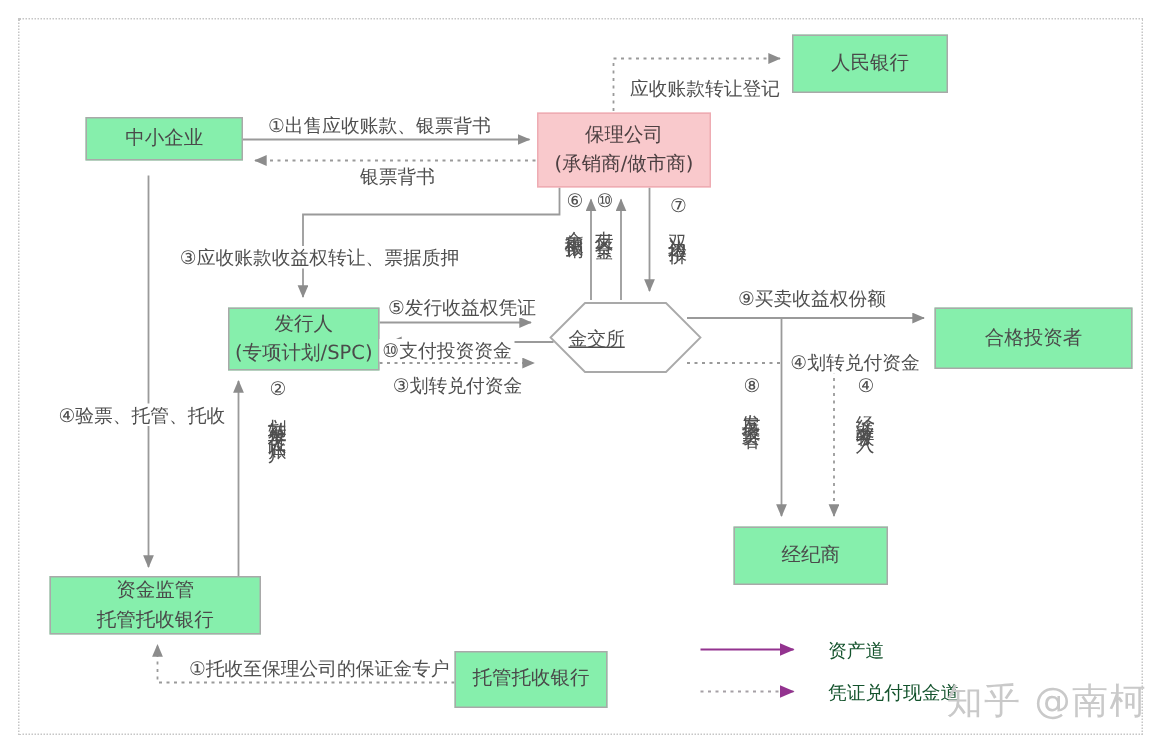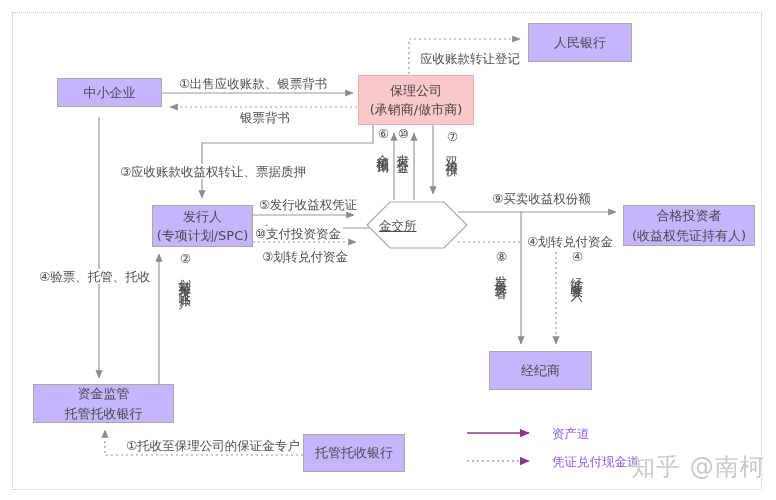--- a/index.html
+++ b/index.html
@@ -6,36 +6,36 @@
   #canvas {
     position:relative; width:776px; height:500px; background:#ffffff;
     font-family:"DejaVu Sans","Liberation Sans",sans-serif; overflow:hidden;
   }
   .frame {
     position:absolute; left:12px; top:12px; width:748px; height:476px;
     border:1px dotted #c6c6c6;
   }
   svg.wires { position:absolute; left:0; top:0; }
   .node {
-    position:absolute; background:#c4b5fd; border:1px solid #a9a9a9;
+    position:absolute; background:#86efac; border:1px solid #a9a9a9;
     display:flex; flex-direction:column; align-items:center; justify-content:center;
     font-size:13px; color:#4a4a4a; text-align:center; line-height:1.5;
     box-sizing:border-box; white-space:nowrap;
   }
   .node-pink { background:#f9c9cc; border-color:#eeacb3; color:#4d4042; }
   .elabel {
     position:absolute; font-size:12.5px; color:#4f4f4f; text-align:center;
     background:#ffffff; line-height:1.2; white-space:nowrap;
   }
   .vlabel {
     position:absolute; writing-mode:vertical-rl; text-orientation:upright;
     font-size:12.5px; color:#4f4f4f; letter-spacing:2.5px; line-height:1.1;
     white-space:nowrap;
   }
-  .legend-label { position:absolute; font-size:12.5px; color:#8b5cf6; white-space:nowrap;text-align:center; }
+  .legend-label { position:absolute; font-size:12.5px; color:#14532d; white-space:nowrap;text-align:center; }
   .watermark {
     position:absolute; left:631px; top:451px; font-size:24px; color:#c9c9c9;
     letter-spacing:1px; white-space:nowrap;
   }
 </style>
 </head>
 <body>
 
 <div id="canvas">
 
@@ -91,21 +91,20 @@
 
   <div class="node" style="left:152px; top:205px; width:101px; height:42px;">
     <span>发行人</span>
     <span>(专项计划/SPC)</span>
   </div>
 
   <div class="elabel" style="left:379px; top:218px; background:transparent;text-decoration:underline;">金交所</div>
 
   <div class="node" style="left:623px; top:205px; width:132px; height:41px;">
     <span>合格投资者</span>
-    <span>(收益权凭证持有人)</span>
   </div>
 
   <div class="node" style="left:33px; top:384px; width:141px; height:39px;">
     <span>资金监管</span>
     <span>托管托收银行</span>
   </div>
 
   <div class="node" style="left:489px; top:351px; width:103px; height:39px;">
     <span>经纪商</span>
   </div>

